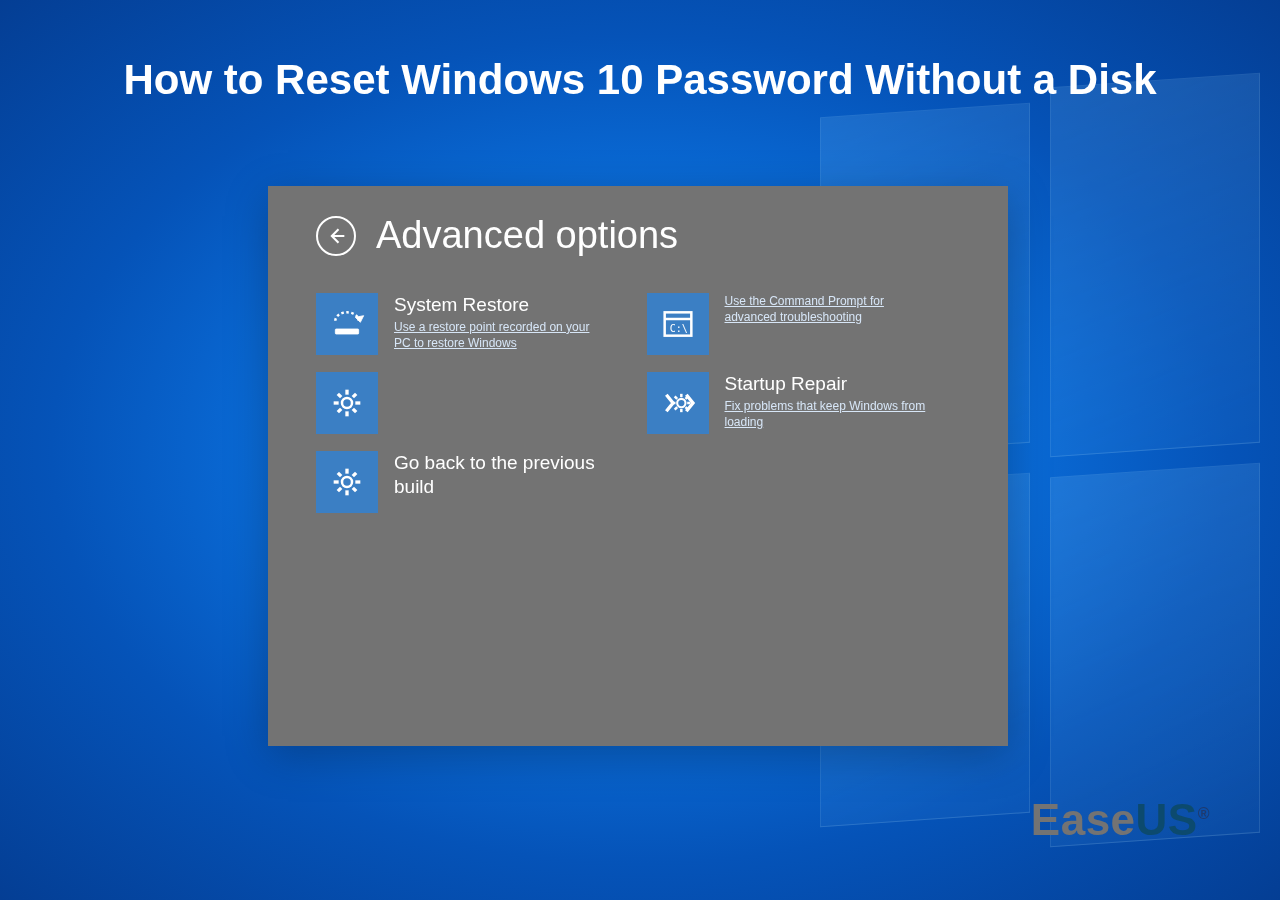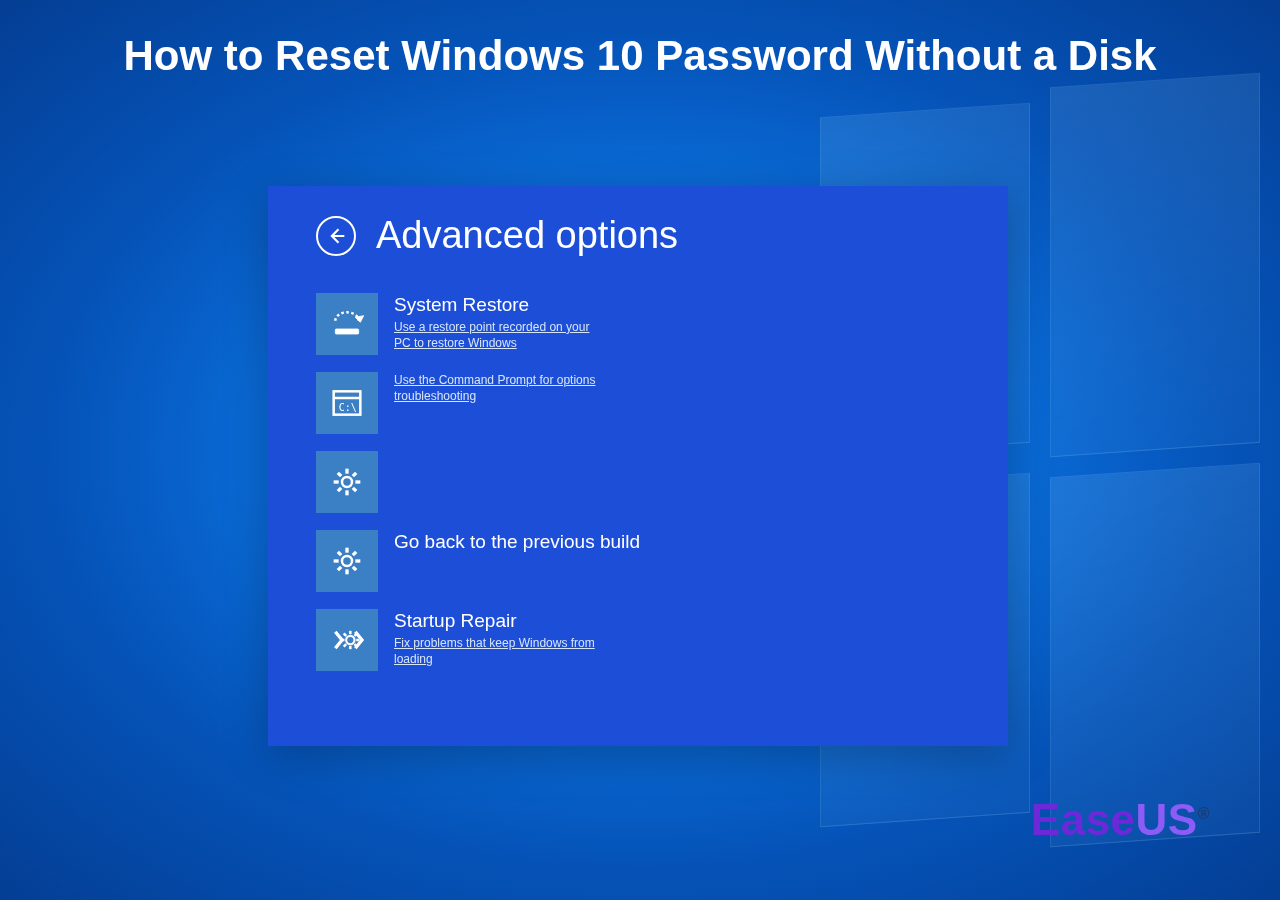--- a/index.html
+++ b/index.html
@@ -27,36 +27,36 @@
   background: linear-gradient(160deg, rgba(160,220,255,.4), rgba(120,200,255,.15));
   border: 1px solid rgba(200,240,255,.35);
 }
 .win-panes .p1 { left: 0;   top: 0;   width: 210px; height: 340px; transform: skewY(-4deg); }
 .win-panes .p2 { left: 230px; top: -30px; width: 210px; height: 370px; transform: skewY(-4deg); }
 .win-panes .p3 { left: 0;   top: 370px; width: 210px; height: 340px; transform: skewY(-4deg); }
 .win-panes .p4 { left: 230px; top: 360px; width: 210px; height: 370px; transform: skewY(-4deg); }
 
 .headline {
   position: absolute;
-  top: 32px;
+  top: 56px;
   left: 0;
   right: 0;
   text-align: center;
   color: #fff;
   font-size: 42px;
   font-weight: 700;
 }
 
 .panel {
   position: absolute;
   left: 268px;
   top: 186px;
   width: 740px;
   height: 560px;
-  background: #1d4ed8;
+  background: #737373;
   color: #fff;
   padding: 28px 48px 20px;
   box-shadow: 0 10px 40px rgba(0,0,0,.25);
 }
 
 .panel-header {
   display: flex;
   align-items: center;
   margin-bottom: 36px;
 }
@@ -72,21 +72,21 @@
   cursor: pointer;
 }
 .back-btn svg { width: 20px; height: 20px; stroke: #fff; fill: none; stroke-width: 2.5; }
 .panel-title {
   font-size: 38px;
   font-weight: 300;
 }
 
 .options {
   display: grid;
-  grid-template-columns: 1fr;
+  grid-template-columns: 1fr 1fr;
   column-gap: 18px;
   row-gap: 30px;
   gap: 17px;
 }
 .opt {
   display: flex;
   align-items: flex-start;
   cursor: pointer;
 }
 .tile {
@@ -118,22 +118,22 @@
 
 .brand {
   position: absolute;
   right: 70px;
   bottom: 55px;
   font-size: 44px;
   font-weight: 800;
   letter-spacing: 0.5px;
   color: #1e3a6e;
 }
-.brand .ease { color: #6d28d9; }
-.brand .us   { color: #8b5cf6; }
+.brand .ease { color: #737373; }
+.brand .us   { color: #0c4a6e; }
 .brand .reg  { color: #1e3a6e; font-size: 16px; vertical-align: super; }
 </style>
 </head>
 <body>
 
 <div class="win-panes">
   <div class="pane p1"></div>
     <div class="pane p2"></div>
     <div class="pane p3"></div>
     <div class="pane p4"></div>
@@ -169,21 +169,21 @@
 
     <div class="opt">
       <div class="tile">
         <svg viewBox="0 0 48 48">
           <rect x="8" y="10" width="32" height="28" fill="none" stroke-width="3"></rect>
           <line x1="8" y1="18" x2="40" y2="18" stroke-width="3"></line>
           <text x="14" y="33" font-size="12" font-family="monospace" fill="#fff" stroke="none">C:\</text>
         </svg>
       </div>
       <div class="opt-text">
-        <div class="opt-desc">Use the Command Prompt for options troubleshooting</div>
+        <div class="opt-desc">Use the Command Prompt for advanced troubleshooting</div>
       </div>
     </div>
 
 
     <div class="opt">
       <div class="tile">
         <svg viewBox="0 0 48 48">
           <g transform="translate(24 24)">
             <circle r="6" fill="none" stroke-width="3"></circle>
             <g stroke-width="4">
@@ -191,44 +191,20 @@
                 <line x1="0" y1="16" x2="0" y2="10"></line>
               <line x1="-16" y1="0" x2="-10" y2="0"></line>
                 <line x1="16" y1="0" x2="10" y2="0"></line>
               <line x1="-11" y1="-11" x2="-7" y2="-7"></line>
                 <line x1="11" y1="-11" x2="7" y2="-7"></line>
               <line x1="-11" y1="11" x2="-7" y2="7"></line>
                 <line x1="11" y1="11" x2="7" y2="7"></line>
             </g>
           </g>
         </svg>
-      </div>
-    </div>
-
-    <div class="opt">
-      <div class="tile">
-        <svg viewBox="0 0 48 48">
-          <g transform="translate(24 24)">
-            <circle r="6" fill="none" stroke-width="3"></circle>
-            <g stroke-width="4">
-              <line x1="0" y1="-16" x2="0" y2="-10"></line>
-                <line x1="0" y1="16" x2="0" y2="10"></line>
-              <line x1="-16" y1="0" x2="-10" y2="0"></line>
-                <line x1="16" y1="0" x2="10" y2="0"></line>
-              <line x1="-11" y1="-11" x2="-7" y2="-7"></line>
-                <line x1="11" y1="-11" x2="7" y2="-7"></line>
-              <line x1="-11" y1="11" x2="-7" y2="7"></line>
-                <line x1="11" y1="11" x2="7" y2="7"></line>
-            </g>
-          </g>
-        </svg>
-      </div>
-      <div class="opt-text">
-        <div class="opt-title">Go back to the previous build</div>
-        <div class="opt-desc"></div>
       </div>
     </div>
 
     <div class="opt">
       <div class="tile">
         <svg viewBox="0 0 48 48">
           <polyline points="10,14 18,24 10,34" fill="none" stroke-width="4"></polyline>
           <g transform="translate(28 24)">
             <circle r="5" fill="none" stroke-width="2.5"></circle>
             <g stroke-width="3">
@@ -244,18 +220,42 @@
           </g>
           <polyline points="38,14 46,24 38,34" fill="none" stroke-width="4" transform="translate(-4 0)"></polyline>
         </svg>
       </div>
       <div class="opt-text">
         <div class="opt-title">Startup Repair</div>
         <div class="opt-desc">Fix problems that keep Windows from loading</div>
       </div>
     </div>
 
+    <div class="opt">
+      <div class="tile">
+        <svg viewBox="0 0 48 48">
+          <g transform="translate(24 24)">
+            <circle r="6" fill="none" stroke-width="3"></circle>
+            <g stroke-width="4">
+              <line x1="0" y1="-16" x2="0" y2="-10"></line>
+                <line x1="0" y1="16" x2="0" y2="10"></line>
+              <line x1="-16" y1="0" x2="-10" y2="0"></line>
+                <line x1="16" y1="0" x2="10" y2="0"></line>
+              <line x1="-11" y1="-11" x2="-7" y2="-7"></line>
+                <line x1="11" y1="-11" x2="7" y2="-7"></line>
+              <line x1="-11" y1="11" x2="-7" y2="7"></line>
+                <line x1="11" y1="11" x2="7" y2="7"></line>
+            </g>
+          </g>
+        </svg>
+      </div>
+      <div class="opt-text">
+        <div class="opt-title">Go back to the previous build</div>
+        <div class="opt-desc"></div>
+      </div>
+    </div>
+
   </div>
 </div>
 
 <div class="brand">
   <span class="ease">Ease</span><span class="us">US</span><span class="reg">®</span>
 </div>
 
 </body></html>

